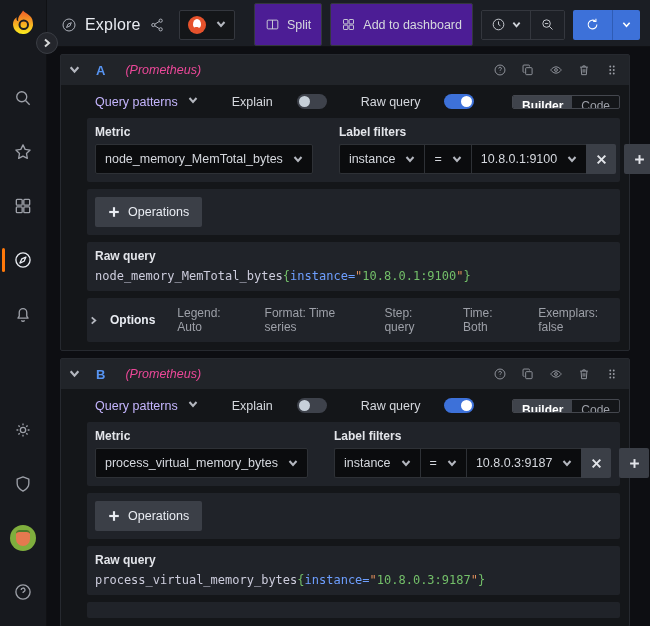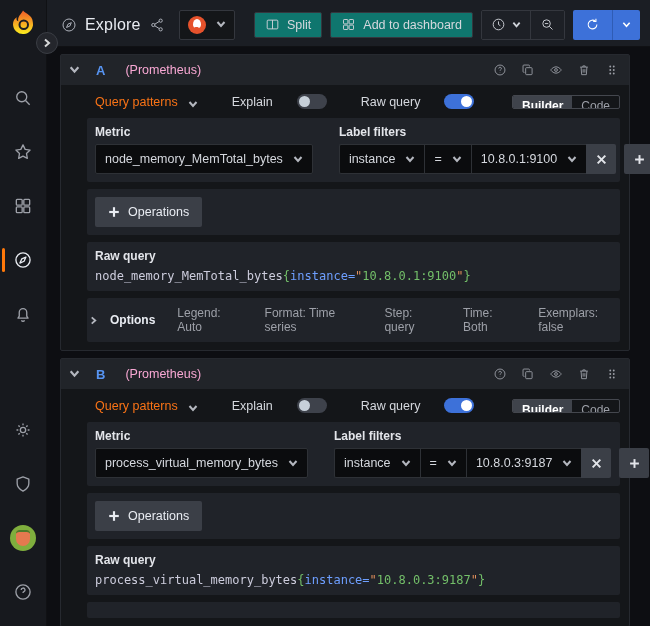--- a/index.html
+++ b/index.html
@@ -54,21 +54,21 @@
   .ds-picker {
     height:30px; border:1px solid #34373e; border-radius:2px; background:#141619;
     display:flex; align-items:center; gap:10px; padding:0 8px; margin-left:6px; cursor:pointer;
   }
   .prom-chip { width:18px; height:18px; border-radius:50%; background:#e6522c; position:relative; }
   .prom-chip::after { content:""; position:absolute; left:5px; top:3px; width:8px; height:9px;
     background:#fff; border-radius:50% 50% 45% 45%/60% 60% 40% 40%; }
   .prom-chip::before { content:""; position:absolute; left:6.5px; top:11px; width:5px; height:3px; background:#e6522c; z-index:1; border-radius:2px;}
   .tb-right { margin-left:auto; display:flex; align-items:center; gap:8px; }
   .tb-btn {
-    height:26px; border:1px solid #34373e; border-radius:2px; background:#0f766e;
+    height:43px; border:1px solid #34373e; border-radius:2px; background:#4c1d95;
     display:flex; align-items:center; gap:7px; padding:0 10px; color:#d5d8de;
     font-size:12.5px; font-weight:500; cursor:pointer; white-space:nowrap;
   }
   .tb-btn svg { width:15px; height:15px; stroke:#cfd2d9; fill:none; stroke-width:1.5; }
   .btn-group { display:flex; border:1px solid #34373e; border-radius:2px; overflow:hidden; }
   .btn-group .gbtn {
     height:28px; display:flex; align-items:center; gap:6px; padding:0 9px;
     background:#1d2026; cursor:pointer;
   }
   .btn-group .gbtn + .gbtn { border-left:1px solid #34373e; }
@@ -80,28 +80,28 @@
 
   
   .content { flex:1; overflow:hidden; padding:7px 20px 0 13px; background:#0d0e12; }
   .panel { border:1px solid #26292f; border-radius:2px; background:#141619; margin-bottom:7px; }
   .panel-header {
     height:30px; background:#212429; display:flex; align-items:center; gap:6px;
     padding:0 10px 0 8px;
   }
   .ph-chevron svg { width:11px; height:11px; stroke:#b4b7bf; stroke-width:2; fill:none; }
   .ref-id { color:#5794f2; font-weight:700; font-size:13px; margin:0 14px 0 10px; cursor:pointer; }
-  .ds-hint { color:#f9a8d4; font-size:12.5px; }
+  .ds-hint { color:#ec4899; font-style:italic; font-size:12.5px; }
   .ph-icons { margin-left:auto; display:flex; align-items:center; gap:14px; }
   .ph-icons .pi { cursor:pointer; display:flex; }
   .ph-icons svg { width:14px; height:14px; stroke:#9da0a8; fill:none; stroke-width:1.5; }
 
   .panel-body { padding:7px 9px 8px 26px; }
   .qp-row { display:flex; align-items:center; margin:2px 0 9px 8px; }
-  .qp-dd { display:flex; align-items:flex-end; gap:10px; color:#f97316; font-size:12.5px; cursor:pointer; }
+  .qp-dd { display:flex; align-items:flex-start; gap:10px; color:#c4b5fd; font-size:12.5px; cursor:pointer; }
   .qp-dd svg, .mini-chev svg { width:10px; height:10px; stroke:#b4b7bf; stroke-width:2; fill:none; }
   .tog-wrap { display:flex; align-items:center; gap:24px; margin-left:34px; }
   .tog-label { font-size:12.5px; color:#d5d8de; }
   .switch { width:30px; height:15px; border-radius:8px; background:#3e424b; position:relative; cursor:pointer; flex-shrink:0; }
   .switch .knob { width:11px; height:11px; border-radius:50%; background:#c7d0d9; position:absolute; top:2px; left:2px; }
   .switch.on { background:#3d71d9; }
   .switch.on .knob { left:auto; right:2px; background:#fff; }
   .seg { margin-left:auto; display:flex; border:1px solid #44474e; border-radius:2px; overflow:hidden; height:14px; }
   .seg .opt { padding:0 9px; line-height:21px; font-size:12px; color:#9da0a8; cursor:pointer; font-weight:500; }
   .seg .opt.active { background:#3f434b; color:#fff; font-weight:700; }

